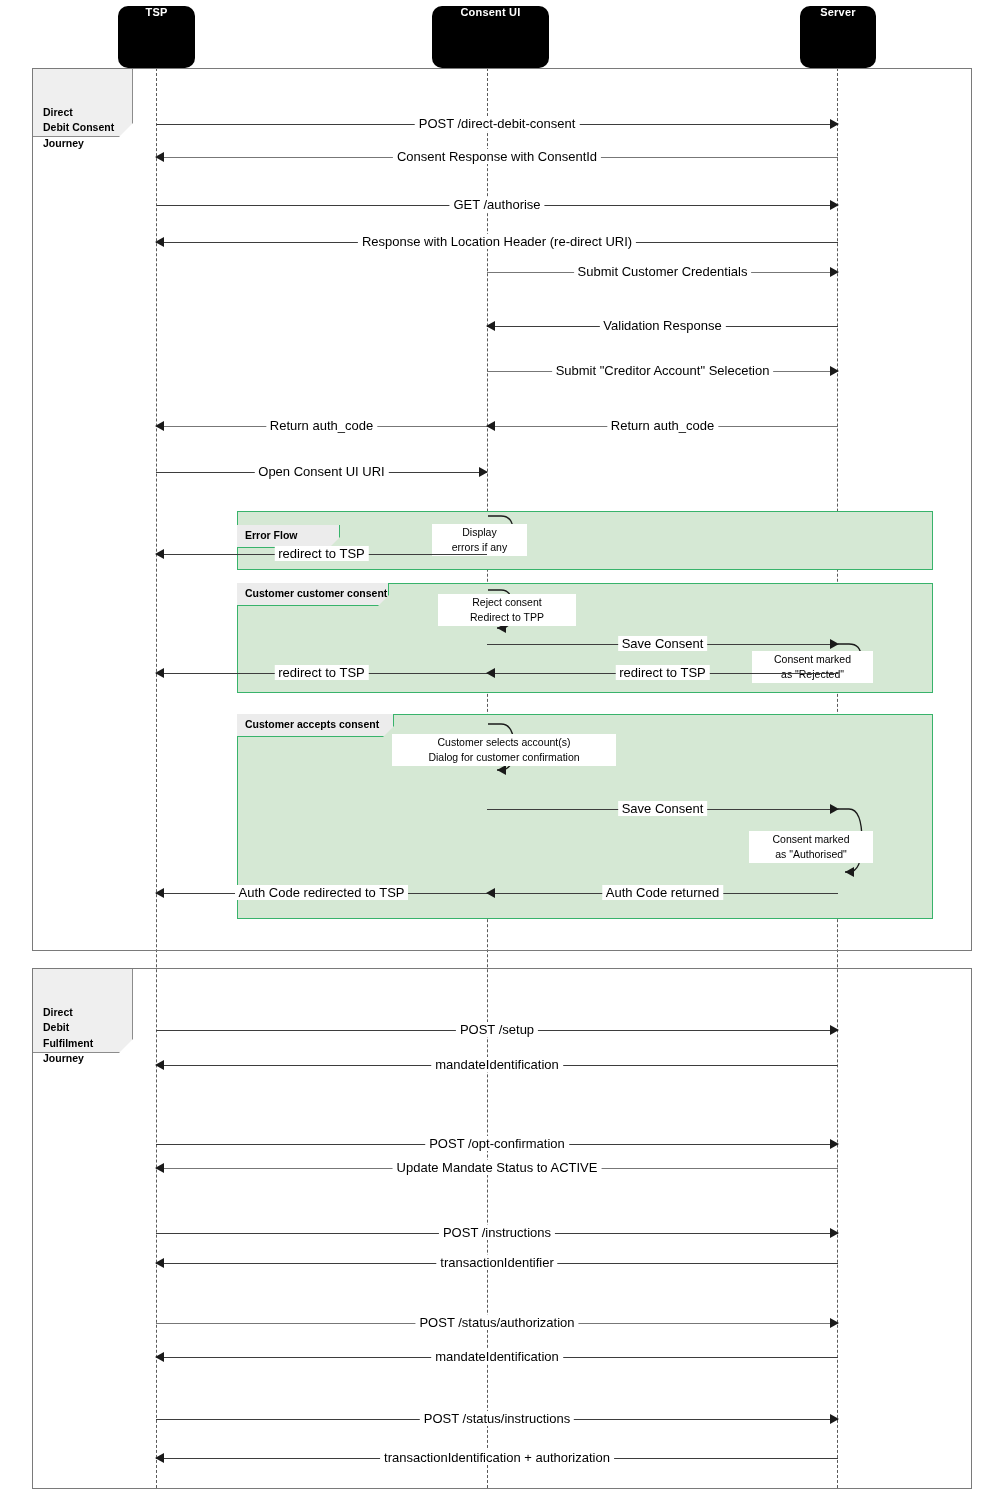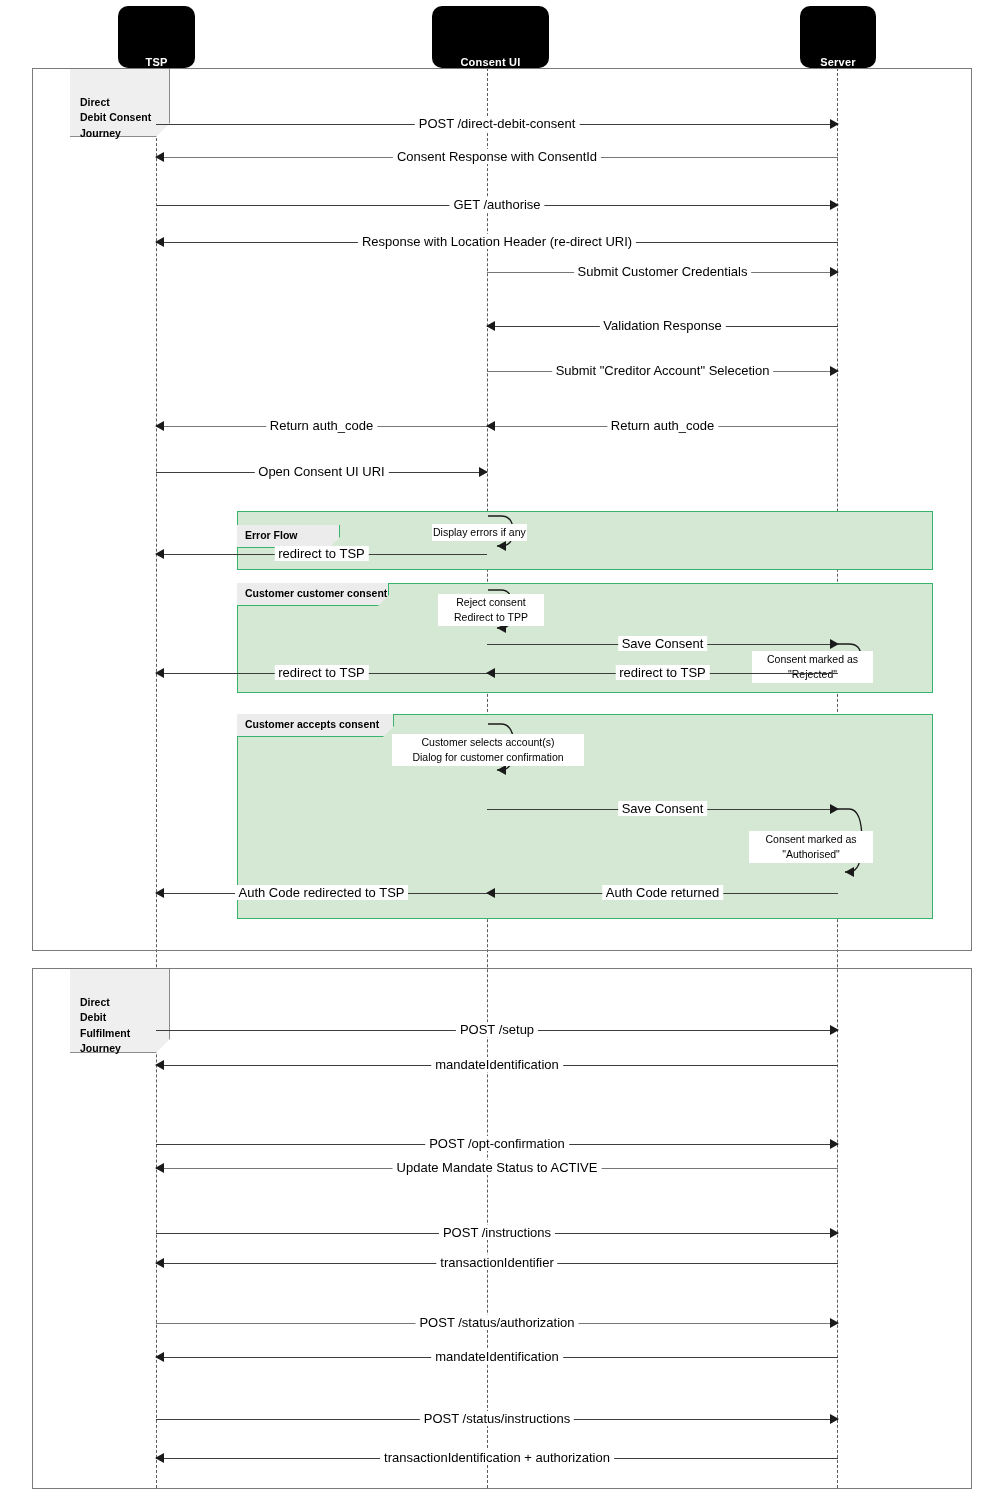--- a/index.html
+++ b/index.html
@@ -3,37 +3,36 @@
 <meta charset="utf-8">
 <title>Direct Debit Consent Sequence Diagram</title>
 <style>
   html,body{margin:0;padding:0;background:#ffffff;}
   body{font-family:"Liberation Sans", sans-serif;}
   #canvas{position:relative;width:1000px;height:1500px;background:#ffffff;overflow:hidden;}
 
   
   .actor-box{
     position:absolute;background:#000000;color:#ffffff;
-    border-radius:10px;display:flex;align-items:flex-end;justify-content:center;
+    border-radius:10px;display:flex;align-items:flex-start;justify-content:center;
     font-size:11px;font-weight:bold;letter-spacing:.2px;text-align:center;
   }
   
   .lifeline{
     position:absolute;width:0;border-left:1px dashed #5a5a5a;
   }
   
   .frame{
     position:absolute;border:1px solid #7a7a7a;background:transparent;
   }
   .frame-label{
     position:absolute;background:#efefef;border:1px solid #8c8c8c;border-top:none;border-left:none;
     font-size:10.5px;font-weight:bold;color:#000;line-height:15.5px;
-    padding:10px 8px 8px 10px;white-space:pre-line;
+    padding:20px 8px 8px 10px;white-space:pre-line;
     box-sizing:border-box;
-    margin-left:37px;
   }
   .frame-label::after{
     content:"";position:absolute;right:-1px;bottom:-1px;
     width:0;height:0;border-style:solid;border-width:0 0 14px 14px;
     border-color:transparent transparent #ffffff transparent;
   }
   .frame-label-inner{position:relative;z-index:2;}
 
   
   .fragment{
@@ -62,21 +61,21 @@
   .msg .label{
     position:absolute;top:-8px;left:50%;transform:translateX(-50%);
     background:#ffffff;padding:0 4px;font-size:13px;color:#000;white-space:nowrap;
     line-height:15px;
   }
 
   
   .selfmsg{position:absolute;}
   .selfmsg svg{display:block;overflow:visible;}
   .selfmsg .label{
-    position:absolute;background:#ffffff;padding:1px 1px;font-size:10.5px;color:#000;
+    position:absolute;background:#ffffff;padding:1px 17px;font-size:10.5px;color:#000;
     white-space:pre-line;line-height:15px;text-align:center;
   }
   .selfmsg .label.right-of{left:22px;}
 </style>
 </head>
 <body>
 
 <div id="canvas">
 
   <div class="lifeline" style="left:156px;top:68px;height:1420px;"></div>

